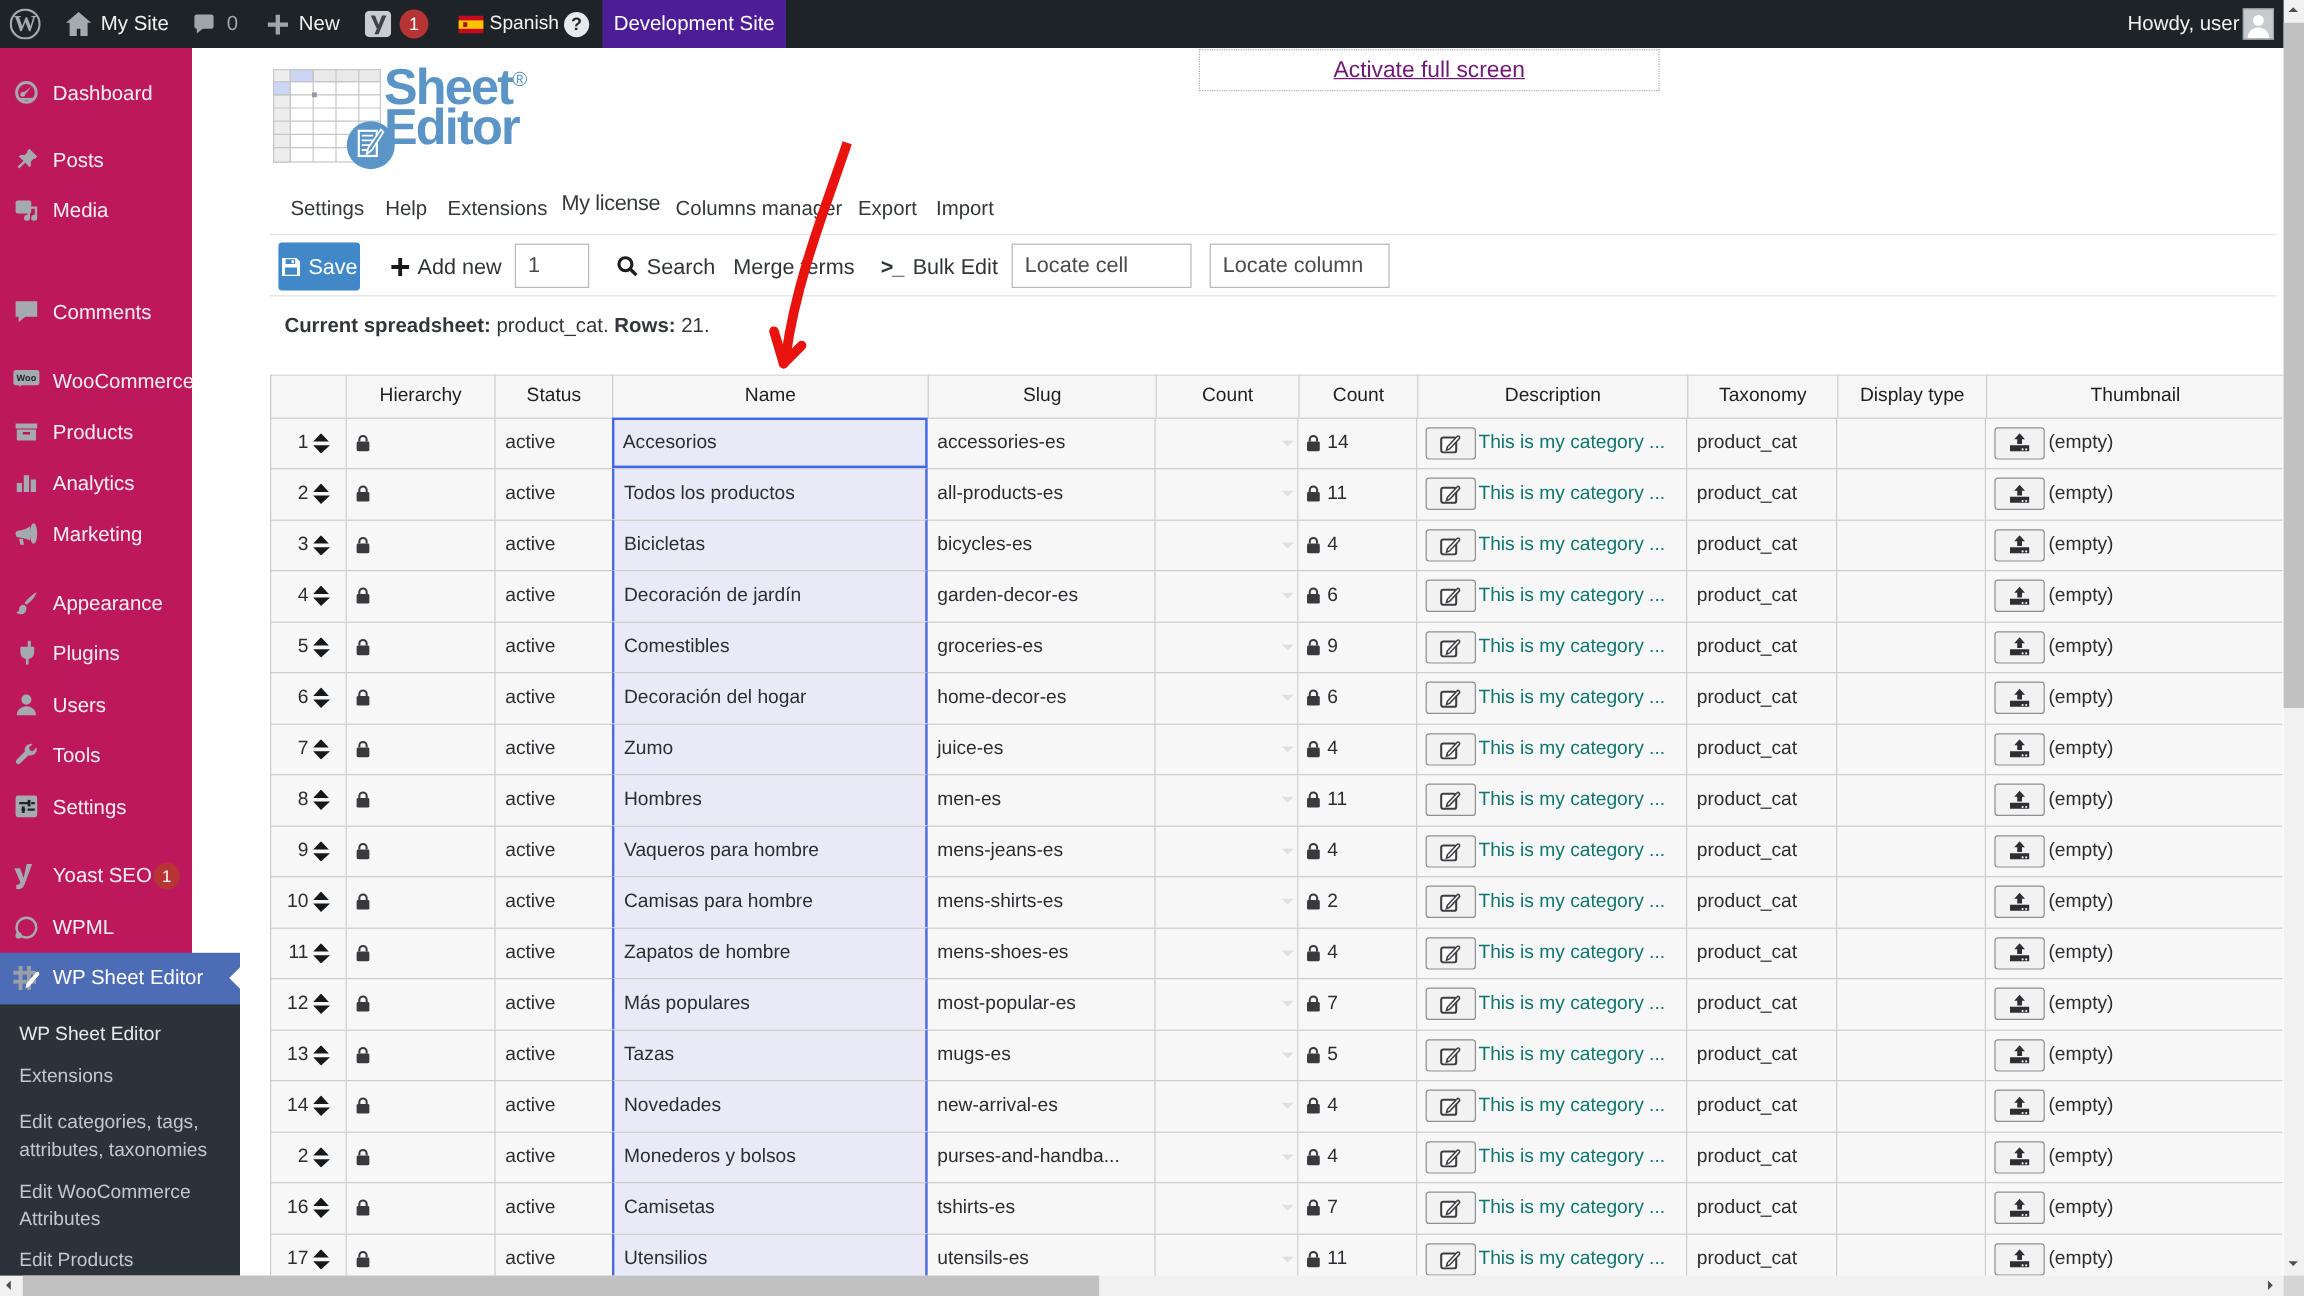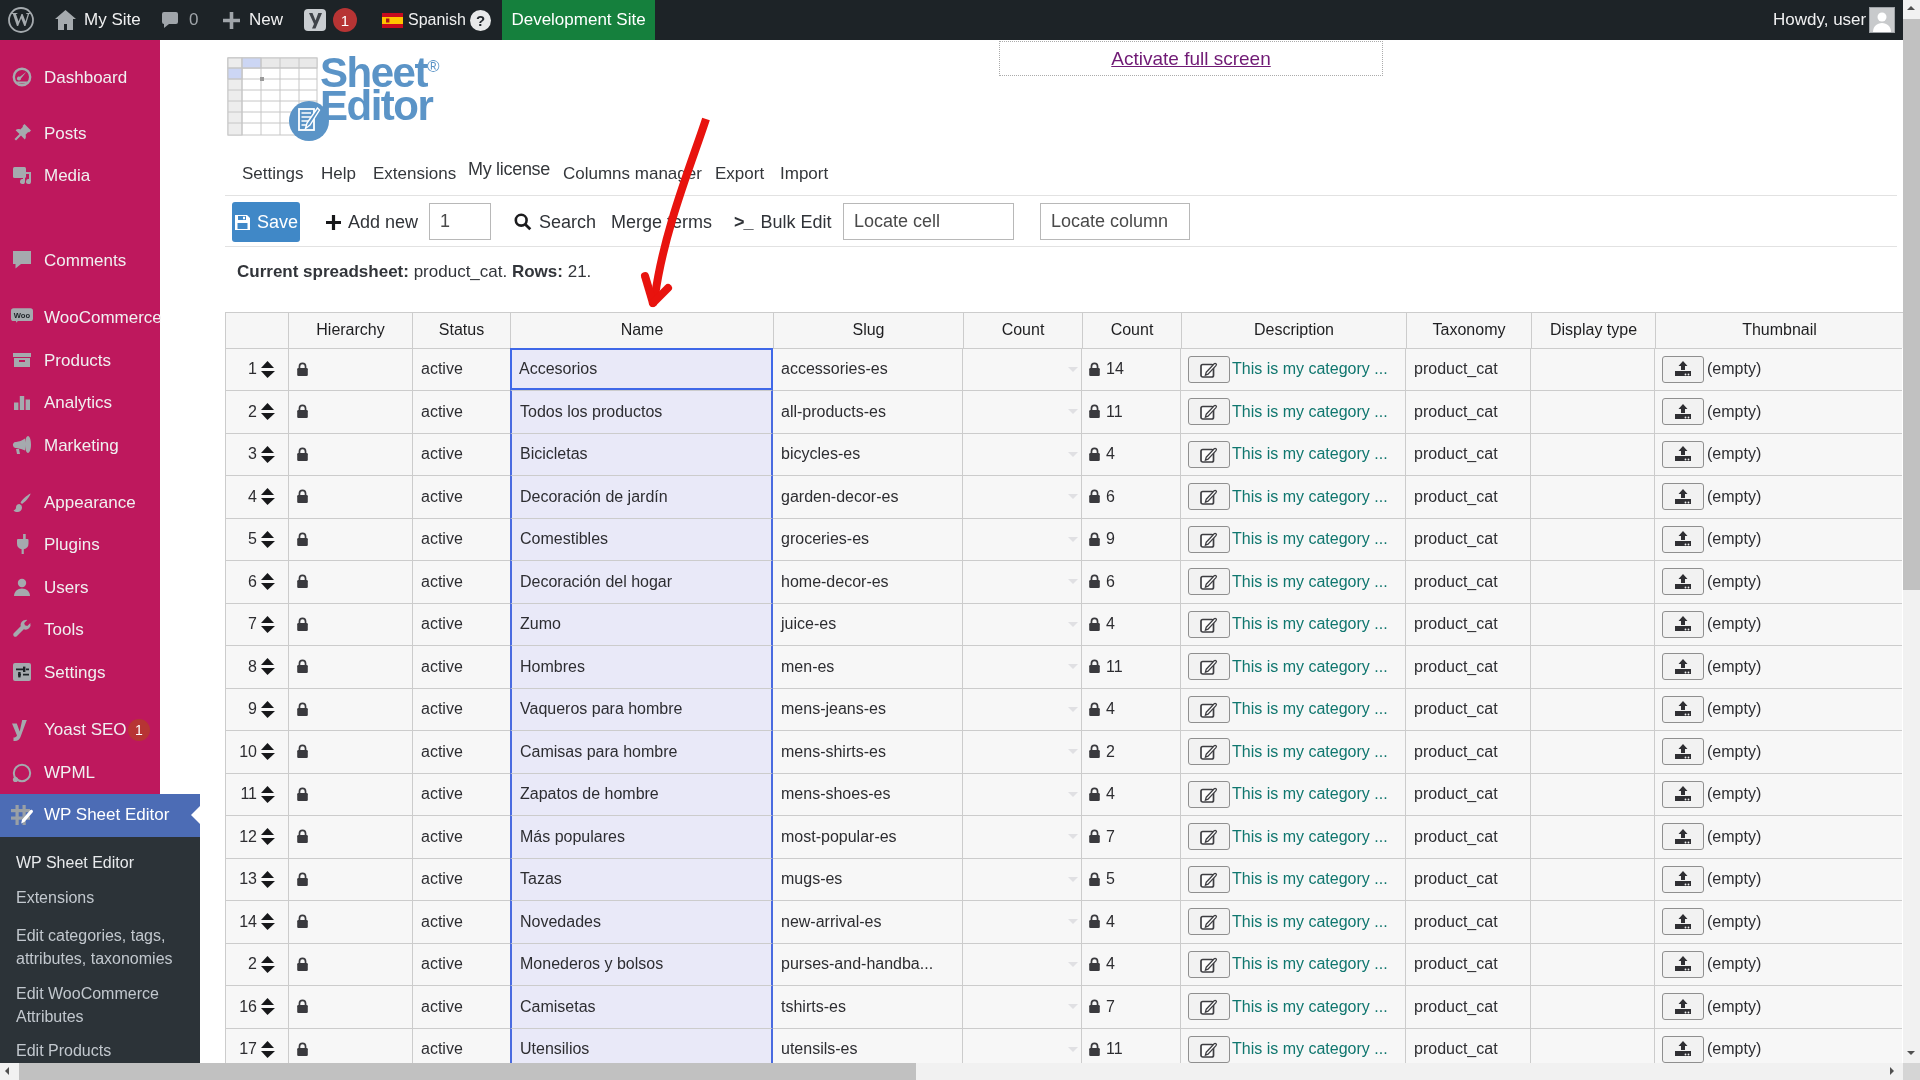--- a/index.html
+++ b/index.html
@@ -117,22 +117,22 @@
 <div class="tbtxt" style="left:326px"><svg width="15" height="15" viewBox="0 0 15 15" style="margin-right:7px">
       <path fill="#17181a" d="M5.9 0h3.2v5.9H15v3.2H9.1V15H5.9V9.1H0V5.9h5.9z"></path>
     </svg>Add new</div>
 <div class="tbin" style="left:429px;width:62px">1</div>
 <div class="tbtxt" style="left:514px"><svg width="18" height="18" viewBox="0 0 18 18" style="margin-right:7px">
       <circle cx="7.2" cy="7.2" r="5.4" fill="none" stroke="#1c1c1e" stroke-width="2.6"></circle>
       <line x1="11.4" y1="11.4" x2="16.3" y2="16.3" stroke="#1c1c1e" stroke-width="2.8"></line>
     </svg>Search</div>
 <div class="tbtxt" style="left:611px">Merge terms</div>
 <div class="tbtxt" style="left:734px"><span style="font-weight:bold;letter-spacing:-1px;margin-right:8px">&gt;_</span> Bulk Edit</div>
-<div class="tbin" style="left:843px;width:171px">Locate cell</div>
-<div class="tbin" style="left:1040px;width:150px">Locate column</div>
+<div class="tbin" style="left:843px;width:150px">Locate cell</div>
+<div class="tbin" style="left:1008px;width:150px">Locate column</div>
 <div class="hr" style="top:246px"></div>
 
 <div id="curss"><b>Current spreadsheet:</b> product_cat. <b>Rows:</b> 21.</div>
 
 <div id="tbl">
 <div class="thr">
 <div class="th c0"></div>
 <div class="th c1">Hierarchy</div>
 <div class="th c2">Status</div>
 <div class="th c3">Name</div>
@@ -990,21 +990,21 @@
       <path d="M5 4h3.5l3 7.5L14.3 4H18l-6.5 15.5H8L10 15z" fill="#3f4349"></path>
     </svg>
   <div class="abs" style="left:333px;top:8px;width:24px;height:24px;border-radius:50%;background:#b73434;color:#fff;font-size:15px;display:flex;align-items:center;justify-content:center">1</div>
   <svg class="abs" style="left:382px;top:13px" width="21" height="15" viewBox="0 0 21 15">
       <rect width="21" height="15" fill="#c60b1e"></rect>
       <rect y="4" width="21" height="7" fill="#ffc400"></rect>
       <rect x="4" y="5.5" width="3.4" height="4" fill="#ad1519"></rect>
     </svg>
   <div class="it" style="left:408px;font-size:16px">Spanish</div>
   <div class="abs" style="left:470px;top:10px;width:21px;height:21px;border-radius:50%;background:#e8e9ea;color:#23282d;font-size:15px;font-weight:bold;display:flex;align-items:center;justify-content:center">?</div>
-  <div class="abs" style="left:502px;top:0;width:153px;height:40px;background:#15803d;color:#fff;font-size:17px;display:flex;align-items:center;justify-content:center">Development Site</div>
+  <div class="abs" style="left:502px;top:0;width:153px;height:40px;background:#4c1d95;color:#fff;font-size:17px;display:flex;align-items:center;justify-content:center">Development Site</div>
   <div class="it" style="left:1773px">Howdy, user</div>
   <div class="abs" style="left:1869px;top:7px;width:26px;height:26px;background:#c8cacc;border:1px solid #9ea2a6;overflow:hidden">
     <svg width="24" height="24" viewBox="0 0 24 24">
         <circle cx="12" cy="9" r="4.5" fill="#fff"></circle>
         <path d="M3 24c0-5.5 4-9 9-9s9 3.5 9 9z" fill="#fff"></path>
       </svg>
   </div>
 </div>
 
 <div id="sidebar">

